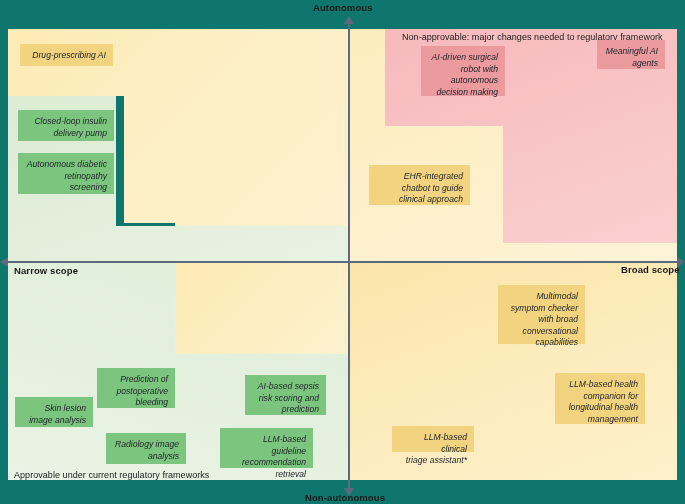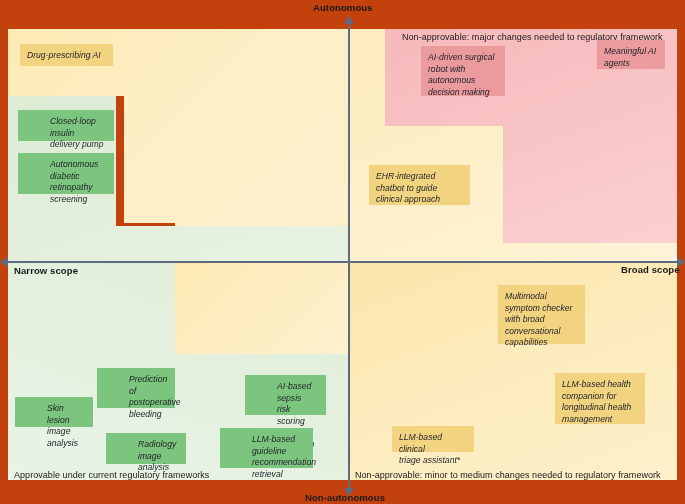--- a/index.html
+++ b/index.html
@@ -3,22 +3,23 @@
 <meta charset="utf-8">
 <style>
   html,body{margin:0;padding:0;background:#ffffff;}
   body{
     font-family:"Liberation Sans", sans-serif;
     -webkit-font-smoothing:antialiased;
   }
   #canvas{
     position:relative;
     width:685px;height:504px;
-    background:#c2410c;
+    background:#0f766e;
     overflow:hidden;
+    text-align:right;
   }
 
   
   .region{position:absolute;}
 
   .region-tl-yellow{
     left:8px;top:29px;width:341px;height:232px;
     background:linear-gradient(135deg,#fdeab4 0%,#fdefc6 45%,#fdf0cd 100%);
     clip-path:polygon(0% 0%,100% 0%,100% 100%,167px 100%,167px 194px,116px 194px,116px 67px,0% 67px);
   }
@@ -103,21 +104,21 @@
   
   .card{
     position:absolute;
     font-size:8.6px;line-height:11.6px;
     color:#23262b;
     padding:6px 7px 6px 7px;
     box-sizing:border-box;
     white-space:pre-line;
     font-style:italic;
   }
-  .card.green{background:#7cc57f;padding-left:32px;}
+  .card.green{background:#7cc57f;}
   .card.yellow{background:#f2d480;}
   .card.pink{background:#eb9a9e;}
 </style>
 </head>
 <body>
 
 <div id="canvas">
 
   <div class="region region-tl-yellow"></div>
   <div class="region region-tl-green"></div>
@@ -137,21 +138,20 @@
   <div class="arrow arrow-left"></div>
   <div class="arrow arrow-right"></div>
 
   <div class="axis-label lbl-top">Autonomous</div>
   <div class="axis-label lbl-bottom">Non-autonomous</div>
   <div class="axis-label lbl-left">Narrow scope</div>
   <div class="axis-label lbl-right">Broad scope</div>
 
   <div class="quad-caption cap-tr">Non-approvable: major changes needed to regulatory framework</div>
   <div class="quad-caption cap-bl">Approvable under current regulatory frameworks</div>
-  <div class="quad-caption cap-br">Non-approvable: minor to medium changes needed to regulatory framework</div>
 
   <div class="card yellow" style="left:20px;top:44px;width:93px;height:22px;">Drug-prescribing AI</div>
 
   <div class="card green" style="left:18px;top:110px;width:96px;height:31px;">Closed-loop insulin
 delivery pump</div>
 
   <div class="card green" style="left:18px;top:153px;width:96px;height:41px;">Autonomous diabetic
 retinopathy
 screening</div>
 

